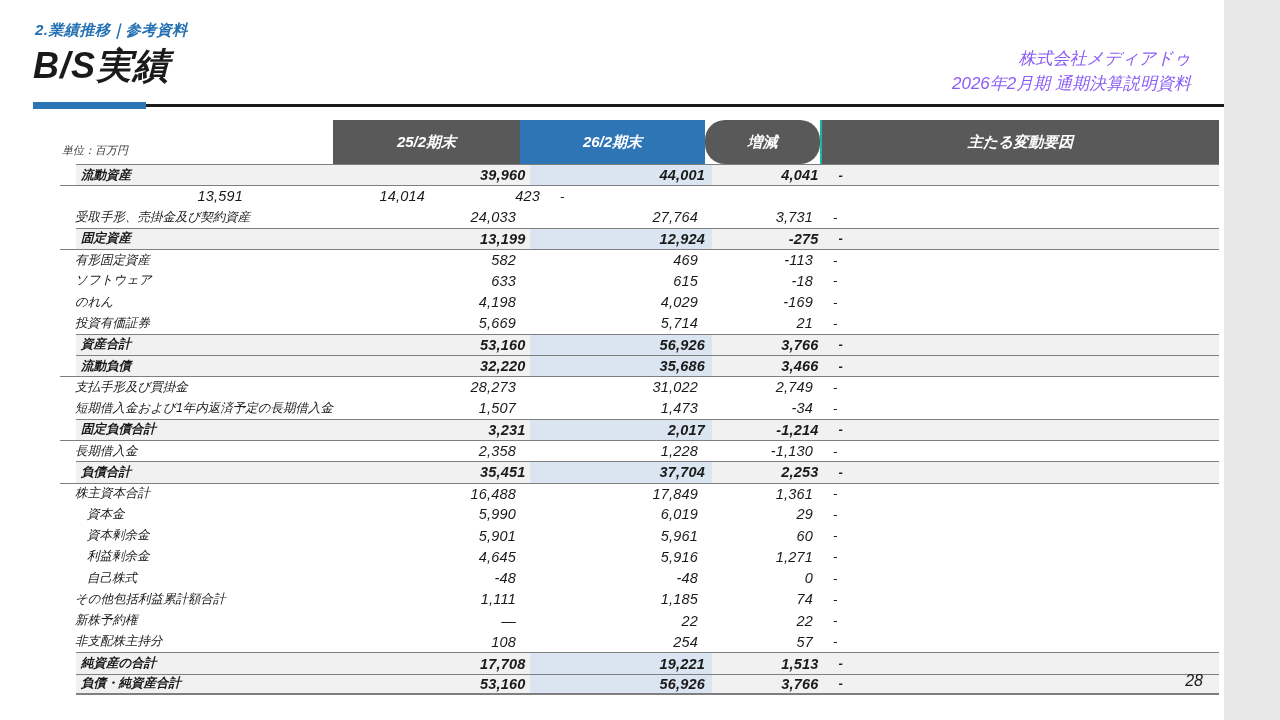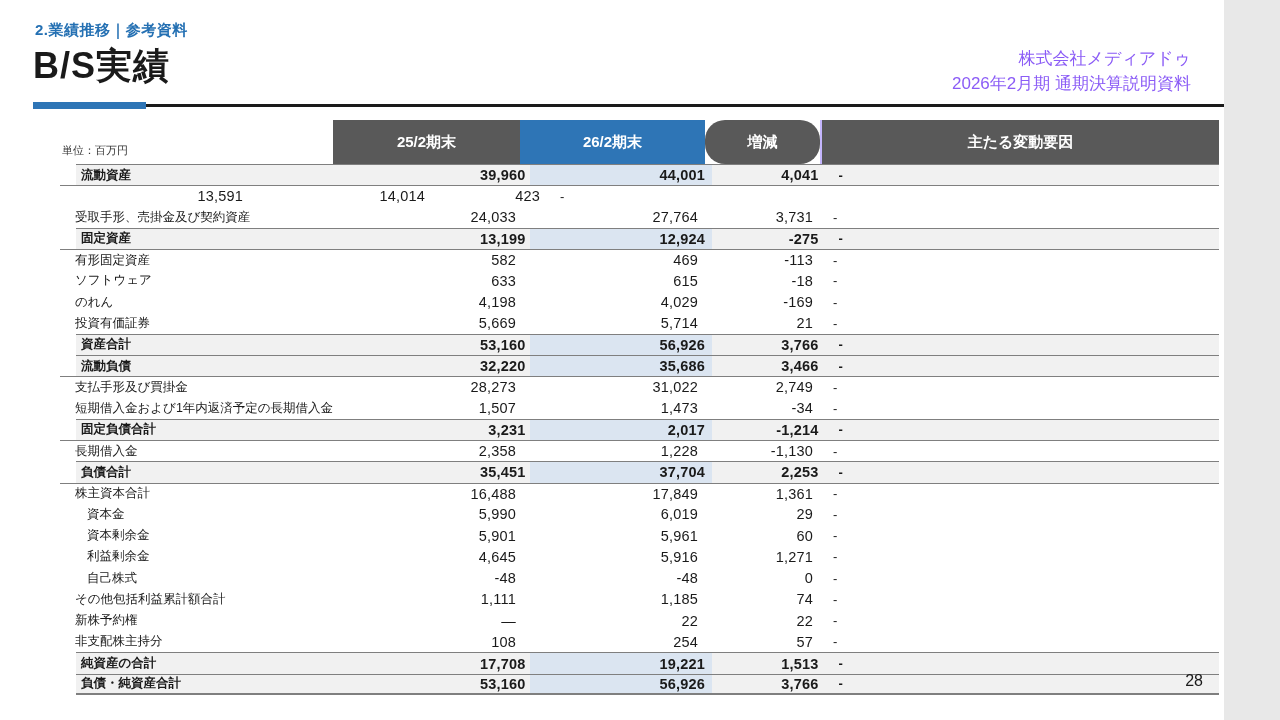--- a/index.html
+++ b/index.html
@@ -1,39 +1,39 @@
 <!DOCTYPE html>
 <html><head>
 <meta charset="utf-8">
 <style>
   html,body{margin:0;padding:0;background:#e8e8e8;}
   .slide{
     position:relative;width:1224px;height:720px;background:#ffffff;overflow:hidden;
-    font-family:"Liberation Sans","DejaVu Sans",sans-serif;color:#1a1a1a;
+    font-family:"Liberation Sans","DejaVu Sans",sans-serif;color:#1a1a1a;font-style:italic;
   }
   
   .section-label{position:absolute;left:35px;top:21px;font-size:15px;font-weight:bold;color:#2470B3;letter-spacing:.5px;}
   .page-title{position:absolute;left:33px;top:42px;font-size:36px;font-weight:bold;color:#1a1a1a;letter-spacing:1px;}
   .title-rule{position:absolute;left:33px;top:102px;width:1207px;height:8px;}
   .title-rule .dark-line{position:absolute;left:0;right:0;top:2px;height:3px;background:#1a1a1a;}
   .title-rule .blue-seg{position:absolute;left:0;top:0;width:113px;height:7px;background:#2E75B6;}
   .header-right{position:absolute;right:33px;top:46px;text-align:right;line-height:25px;color:#8b5cf6;}
   .header-right .company{font-size:17px;}
   .header-right .subtitle{font-size:17px;}
   
   .bs-table{position:absolute;left:60px;top:120px;width:1159px;}
   .thead{display:flex;height:44px;}
   .th{box-sizing:border-box;display:flex;align-items:center;justify-content:center;
       color:#fff;font-weight:bold;font-size:15px;}
   .th.unit-cell{width:273px;background:#ffffff;color:#333;font-weight:normal;font-size:11px;
       align-items:flex-end;justify-content:flex-start;padding:0 0 6px 2px;}
   .th.col-25{width:187px;background:#595959;}
   .th.col-26{width:185px;background:#2E75B6;}
   .th.col-diff{width:115px;background:#595959;border-radius:20px;}
-  .th.col-factor{width:399px;background:#595959;border-left:2px solid #c4b5fd;}
+  .th.col-factor{width:399px;background:#595959;border-left:2px solid #14b8a6;}
   .trow{display:flex;height:21.24px;box-sizing:border-box;}
   .trow.bt{border-top:1px solid #7f7f7f;}
   .trow.bb{border-bottom:2px solid #7f7f7f;}
   .trow.bold{background:#F1F1F1;font-weight:bold;margin-left:16px;}
   .trow.bold .v2cell{background:#DBE5F1;}
   .cell{box-sizing:border-box;display:flex;align-items:center;height:100%;}
   .lab{width:273px;font-size:12.5px;padding-left:5px;white-space:nowrap;}
   .lab.i1{padding-left:15px;}
   .lab.i2{padding-left:27px;}
   .num{font-size:14.5px;justify-content:flex-end;letter-spacing:.2px;}

